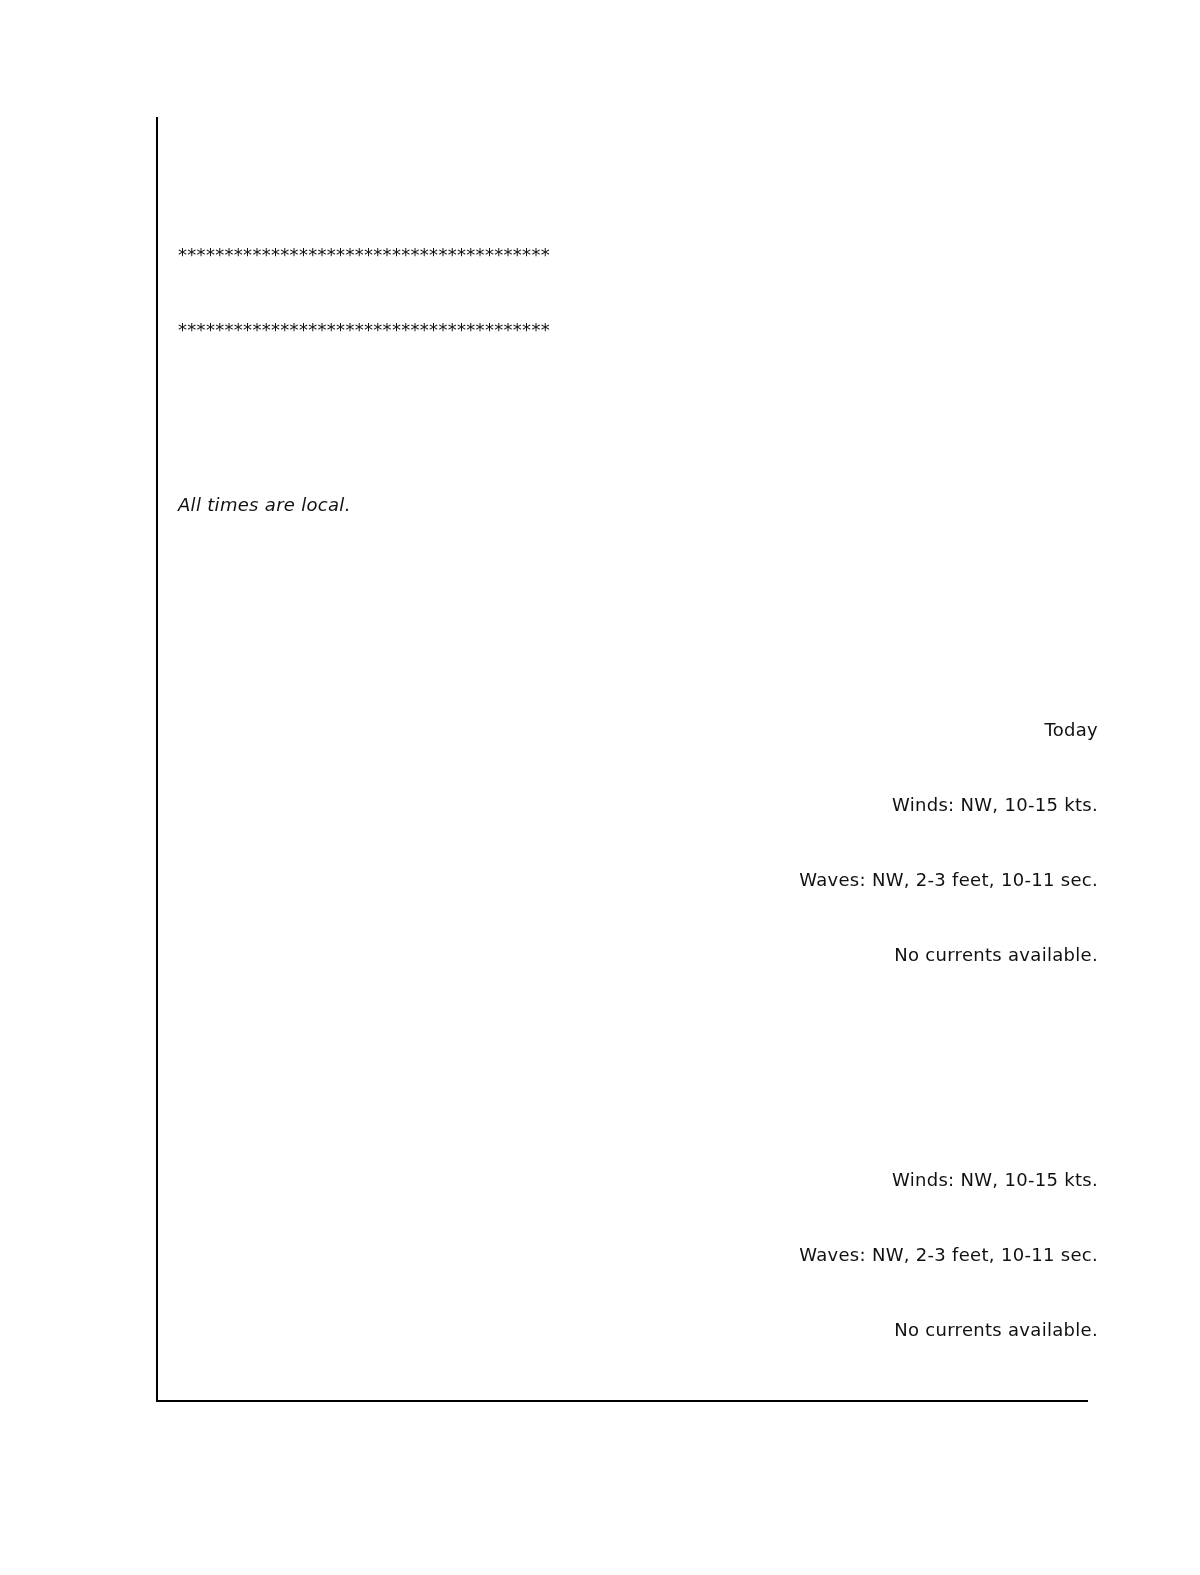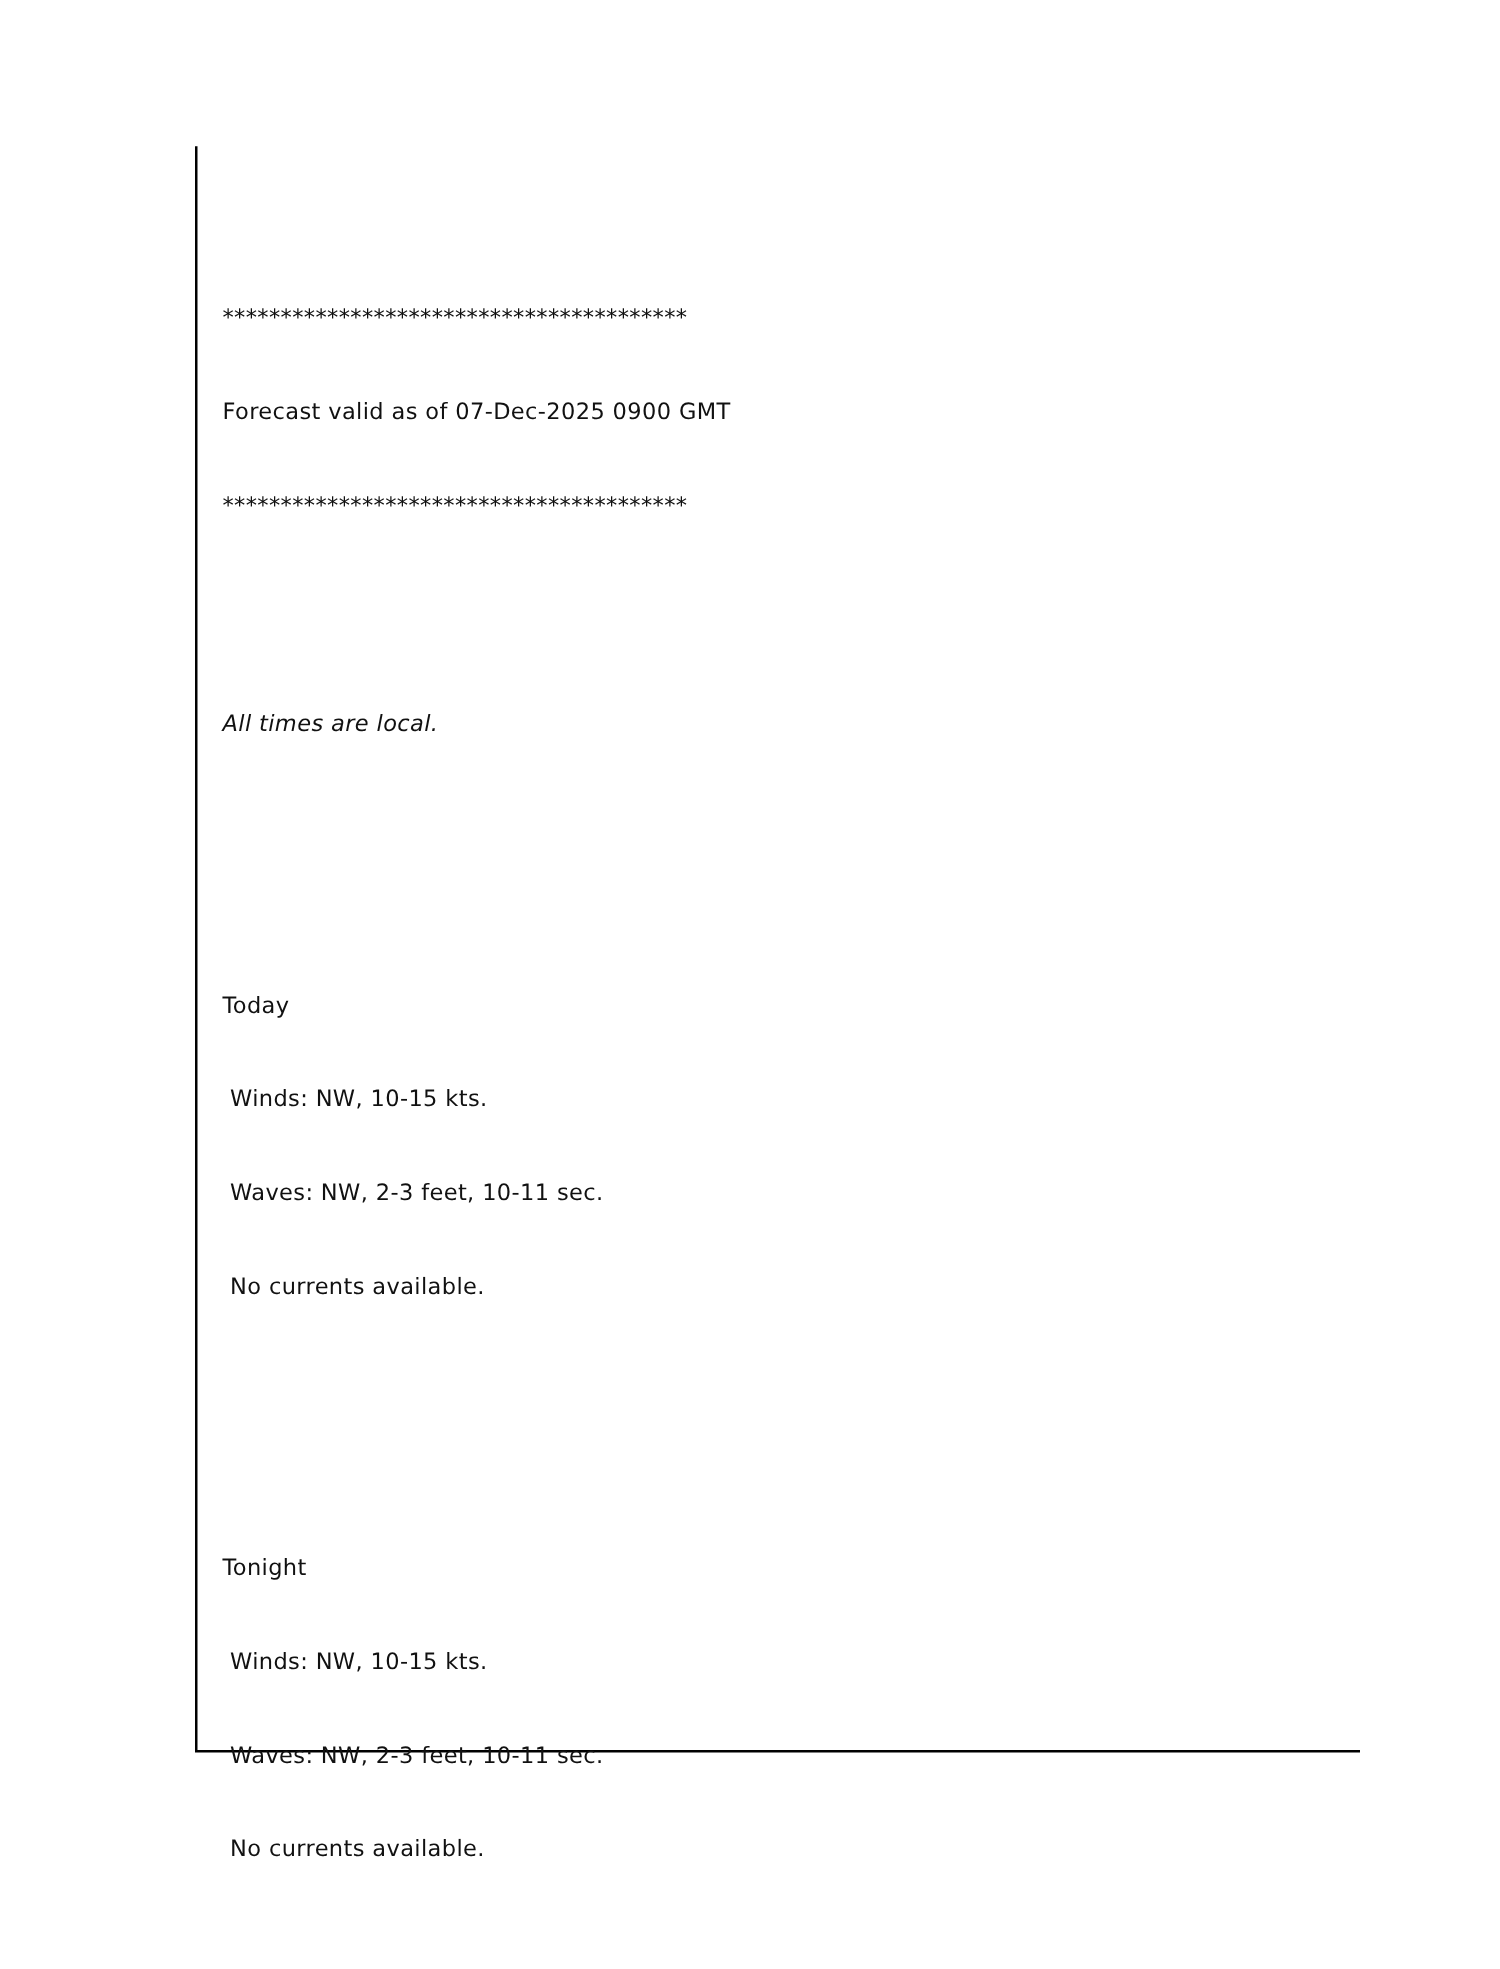--- a/index.html
+++ b/index.html
@@ -37,48 +37,46 @@
   .doc-text {
     position: absolute;
     left: 178px;
     top: 117px;
     width: 920px;
     line-height: 25px;
     white-space: pre-wrap;
   }
   .line { min-height: 25px; }
   .note-line { margin-top: 25px; font-style: italic; }
-  .section { margin-top: 25px; }
+  .section { margin-top: 25px; text-align: right; }
 </style>
 </head>
 <body>
 
 <div class="frame-left"></div>
 <div class="frame-bottom"></div>
 
 <div class="doc-text">
 
   <div>
     <div class="line">****************************************</div>
-    <div class="line">Forecast valid as of 07-Dec-2025 0900 GMT</div>
     <div class="line">****************************************</div>
   </div>
 
   <div class="line note-line">All times are local.</div>
 
   <div id="sections">
   <div class="section">
     <div class="line">Today</div>
     <div class="line"> Winds: NW, 10-15 kts.</div>
     <div class="line"> Waves: NW, 2-3 feet, 10-11 sec.</div>
     <div class="line"> No currents available.</div>
   </div>
 
   <div class="section">
-    <div class="line">Tonight</div>
     <div class="line"> Winds: NW, 10-15 kts.</div>
     <div class="line"> Waves: NW, 2-3 feet, 10-11 sec.</div>
     <div class="line"> No currents available.</div>
   </div>
 
   
 
   
 
   

